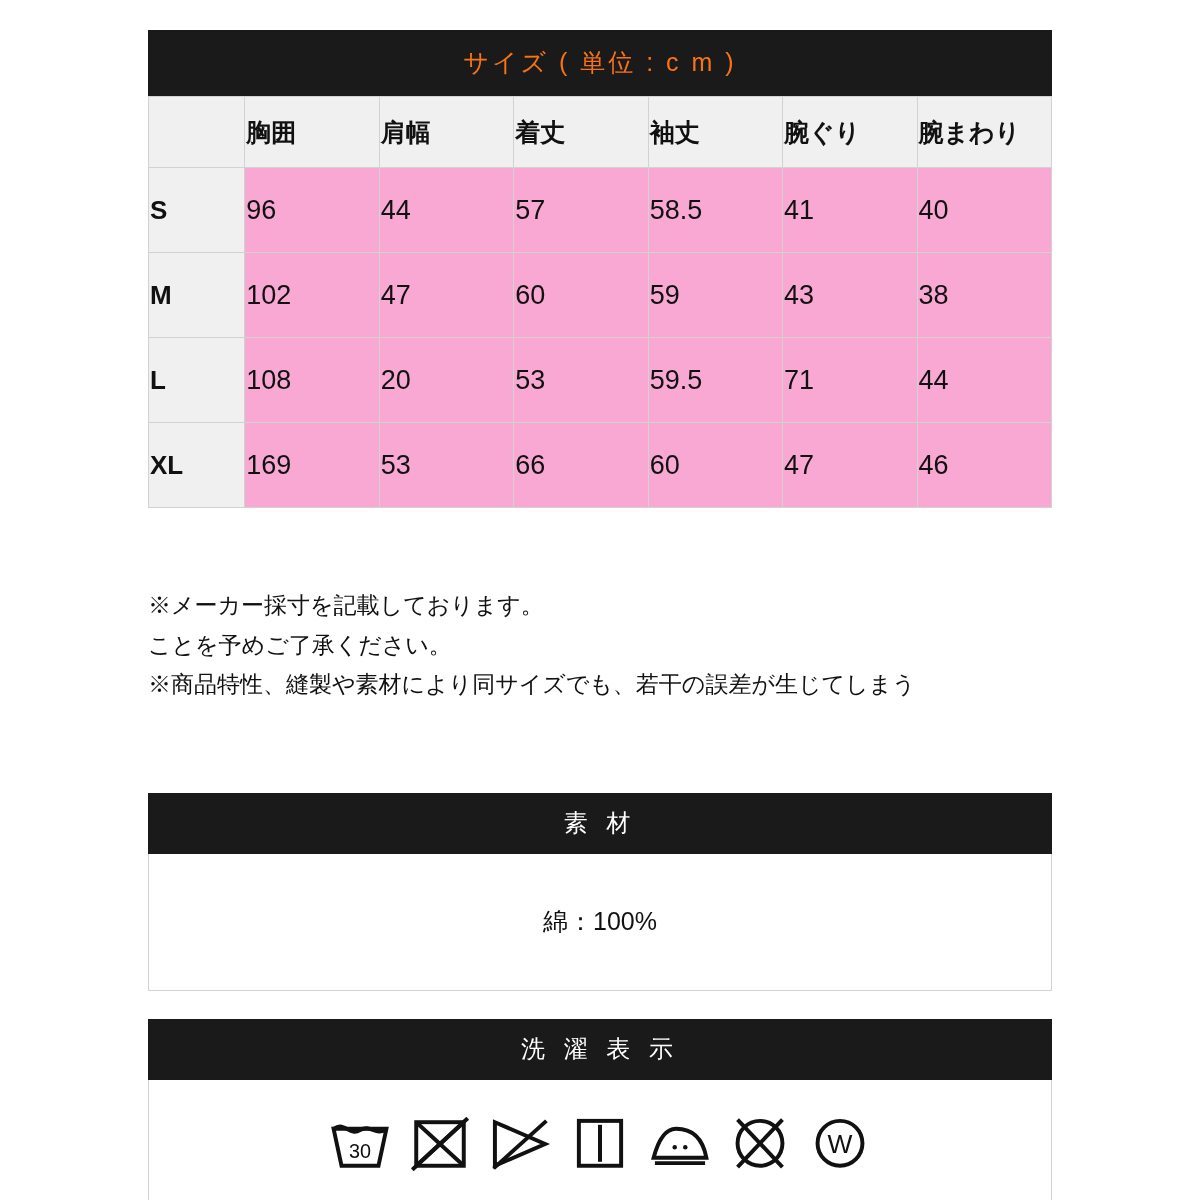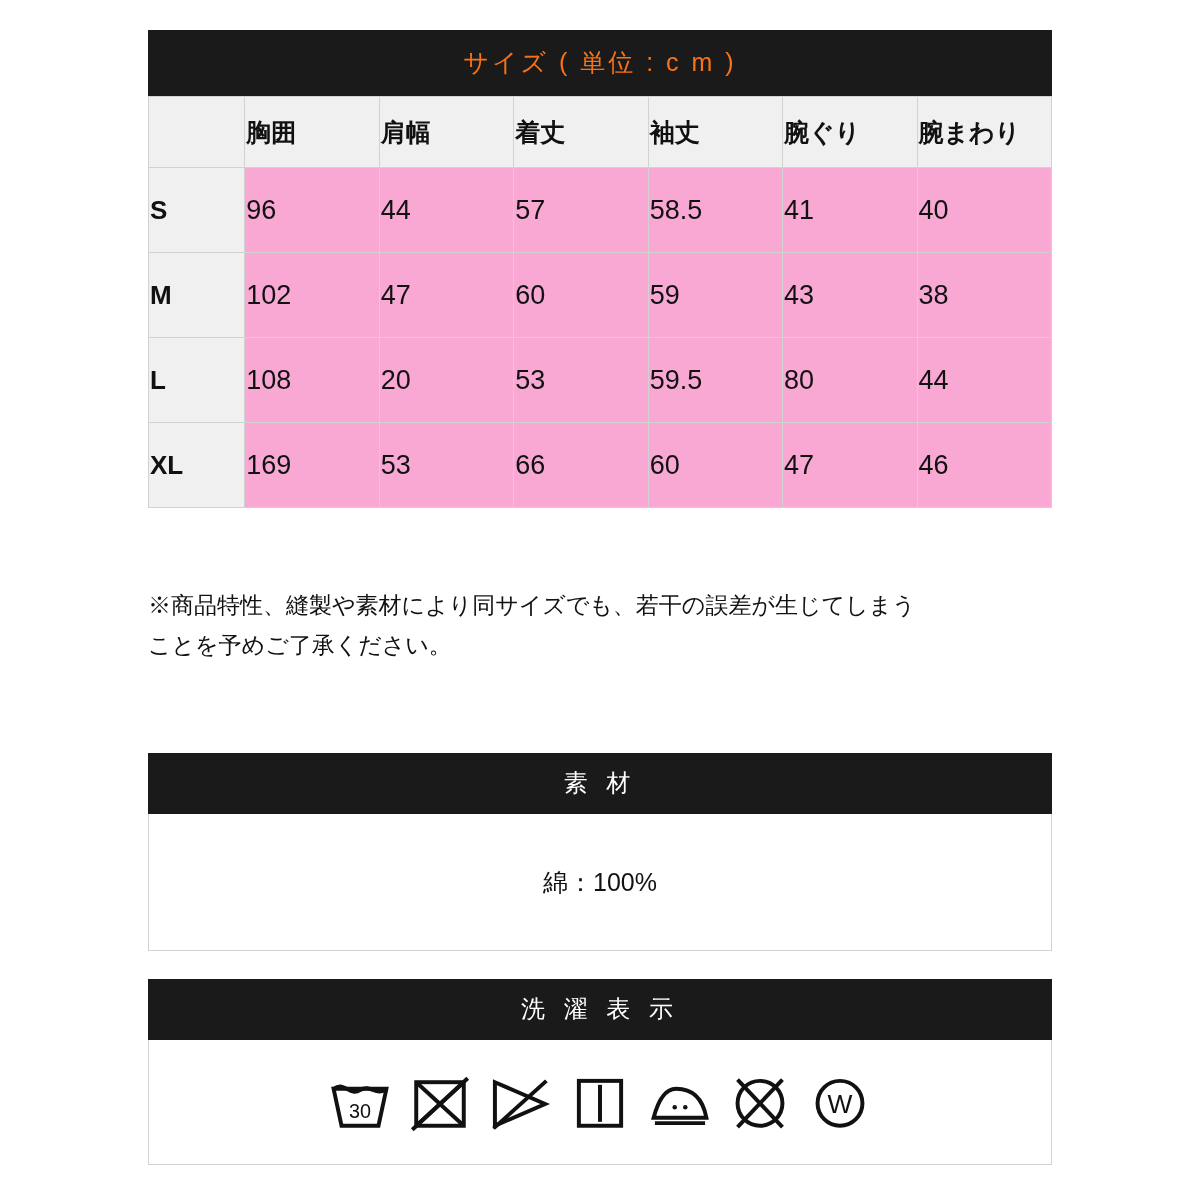--- a/index.html
+++ b/index.html
@@ -167,39 +167,40 @@
           <td>59</td>
           <td>43</td>
           <td>38</td>
         </tr>
         <tr>
           <th>L</th>
           <td>108</td>
           <td>20</td>
           <td>53</td>
           <td>59.5</td>
-          <td>80</td>
+          <td>71</td>
           <td>44</td>
         </tr>
         <tr>
           <th>XL</th>
           <td>169</td>
           <td>53</td>
           <td>66</td>
           <td>60</td>
           <td>47</td>
           <td>46</td>
         </tr>
       </tbody>
     </table>
   </div>
 
   <div class="notes">
+    <p>※メーカー採寸を記載しております。</p>
+    <p>ことを予めご了承ください。</p>
     <p>※商品特性、縫製や素材により同サイズでも、若干の誤差が生じてしまう</p>
-    <p>ことを予めご了承ください。</p>
   </div>
 
   <div class="block">
     <div class="block-header">素 材</div>
     <div class="block-body">綿：100%</div>
   </div>
 
   <div class="care">
     <div class="block-header">洗 濯 表 示</div>
     <div class="care-body">

